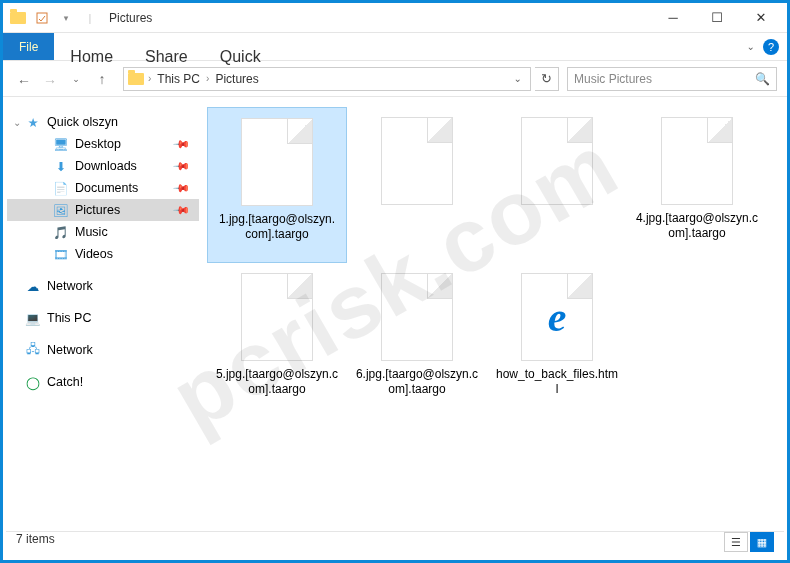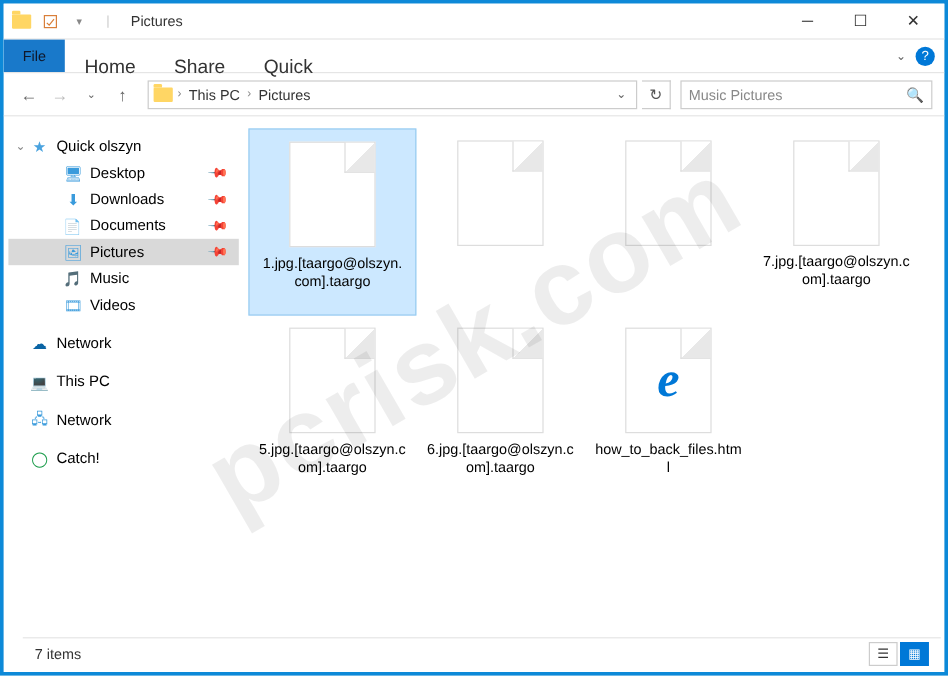--- a/index.html
+++ b/index.html
@@ -4,21 +4,21 @@
 <style>
 * { margin: 0; padding: 0; box-sizing: border-box; font-family: "Segoe UI", Arial, sans-serif; }
 body { width: 790px; height: 563px; border: 3px solid #0d89d8; background: #fff; position: relative; overflow: hidden; }
 .titlebar { height: 30px; background: #fff; display: flex; align-items: center; padding: 0 4px; border-bottom: 1px solid #e5e5e5; }
 .titlebar .qat { display: flex; gap: 2px; }
 .titlebar .qat .item { width: 22px; height: 22px; display: flex; align-items: center; justify-content: center; font-size: 11px; }
 .titlebar .title { margin-left: 8px; font-size: 12px; color: #333; }
 .titlebar .wincontrols { margin-left: auto; display: flex; }
 .titlebar .wincontrols .ctl { width: 44px; height: 28px; display: flex; align-items: center; justify-content: center; font-size: 13px; color: #333; }
 .ribbon { height: 28px; display: flex; align-items: stretch; border-bottom: 1px solid #e5e5e5; }
-.ribbon .file-tab { background: #1979ca; color: #0f172a; font-size: 12px; padding: 0 16px; display: flex; align-items: center; text-align: center; }
+.ribbon .file-tab { background: #1979ca; color: #fef9c3; font-size: 12px; padding: 0 16px; display: flex; align-items: center; text-align: center; }
 .ribbon .tab { font-size: 16px; color: #333; padding: 0 16px; display: flex; align-items: center; margin-top: 20px; }
 .ribbon .right { margin-left: auto; display: flex; align-items: center; padding-right: 8px; gap: 8px; }
 .ribbon .chev { font-size: 10px; color: #666; }
 .ribbon .help { width: 16px; height: 16px; border-radius: 50%; background: #0078d7; color: #fff; font-size: 11px; display: flex; align-items: center; justify-content: center; }
 .navbar { height: 36px; display: flex; align-items: center; padding: 0 10px; gap: 4px; border-bottom: 1px solid #e5e5e5; }
 .navbtn { width: 22px; height: 22px; display:flex; align-items:center; justify-content:center; color:#666; font-size:14px;}
 .addrbar { flex: 1; height: 24px; border: 1px solid #ccc; display: flex; align-items: center; padding: 0 4px; margin-left: 6px; gap: 4px; font-size: 12px; }
 .addrbar .crumb { color: #333; padding: 0 2px; }
 .addrbar .sep { color: #888; font-size: 10px; }
 .addrbar .drop { margin-left: auto; color: #666; font-size: 10px; padding: 0 4px; }
@@ -36,21 +36,21 @@
 .tree-chev { position:absolute; left:6px; font-size:10px; color:#888; }
 .sidebar .gap { height: 10px; }
 .content { flex: 1; padding: 10px 4px; display: flex; flex-wrap: wrap; align-content: flex-start; }
 .file { width: 140px; height: 156px; display: flex; flex-direction: column; align-items: center; padding-top: 10px; }
 .file.sel { border: 1px solid #99ccf0; background: #cce8ff; }
 .file .thumb { width: 72px; height: 88px; background: #fff; border: 1px solid #ddd; position: relative; }
 .file .thumb::after { content:""; position:absolute; top:0; right:0; width:24px; height:24px; background:linear-gradient(135deg,#fff 50%,#e8e8e8 50%); border-left:1px solid #ddd; border-bottom:1px solid #ddd; }
 .file .thumb.edge { display:flex; align-items:center; justify-content:center; }
 .file .thumb.edge .e { font-size: 42px; color:#0078d7; font-weight: bold; font-style: italic; font-family: Georgia, serif; }
 .file .fname { font-size: 12px; text-align: center; margin-top: 6px; padding: 0 8px; line-height: 1.25; word-break: break-all; }
-.statusbar { position:absolute; bottom:3px; left:16px; right:3px; height: 26px; border-top: 1px solid #e5e5e5; display: flex; align-items: center; padding: 0 10px; font-size: 12px; color: #333; background:#fff; }
+.statusbar { position:absolute; bottom:3px; left:3px; right:3px; height: 26px; border-top: 1px solid #e5e5e5; display: flex; align-items: flex-start; padding: 0 10px; font-size: 12px; color: #333; background:#fff; }
 .statusbar .views { margin-left: auto; display:flex; gap:2px; }
 .statusbar .vbtn { width:24px; height:20px; border:1px solid #ccc; display:flex; align-items:center; justify-content:center; font-size:11px;}
 .statusbar .vbtn.active { background:#0078d7; color:#fff; border-color:#0078d7; }
 .watermark { position:absolute; top:50%; left:50%; transform:translate(-50%,-50%) rotate(-30deg); font-size:90px; color:rgba(0,0,0,0.07); font-weight:bold; pointer-events:none; letter-spacing:2px; white-space:nowrap; }
 svg { display:block; }
 .folder-ico{ width:16px; height:12px; background:#ffd664; border-radius:1px; position:relative; }
 .folder-ico::before{content:"";position:absolute;top:-3px;left:0;width:7px;height:3px;background:#ffd664;border-radius:1px 1px 0 0;}
 </style>
 </head>
 <body>
@@ -171,21 +171,21 @@
         <div class="fname">1.jpg.[taargo@olszyn.com].taargo</div>
       </div>
     <div class="file">
         <div class="thumb"></div>
       </div>
     <div class="file">
         <div class="thumb"></div>
       </div>
     <div class="file">
         <div class="thumb"></div>
-        <div class="fname">7.jpg.[taargo@olszyn.com].taargo</div>
+        <div class="fname">4.jpg.[taargo@olszyn.com].taargo</div>
       </div>
     <div class="file">
         <div class="thumb"></div>
         <div class="fname">5.jpg.[taargo@olszyn.com].taargo</div>
       </div>
     <div class="file">
         <div class="thumb"></div>
         <div class="fname">6.jpg.[taargo@olszyn.com].taargo</div>
       </div>
     <div class="file">

